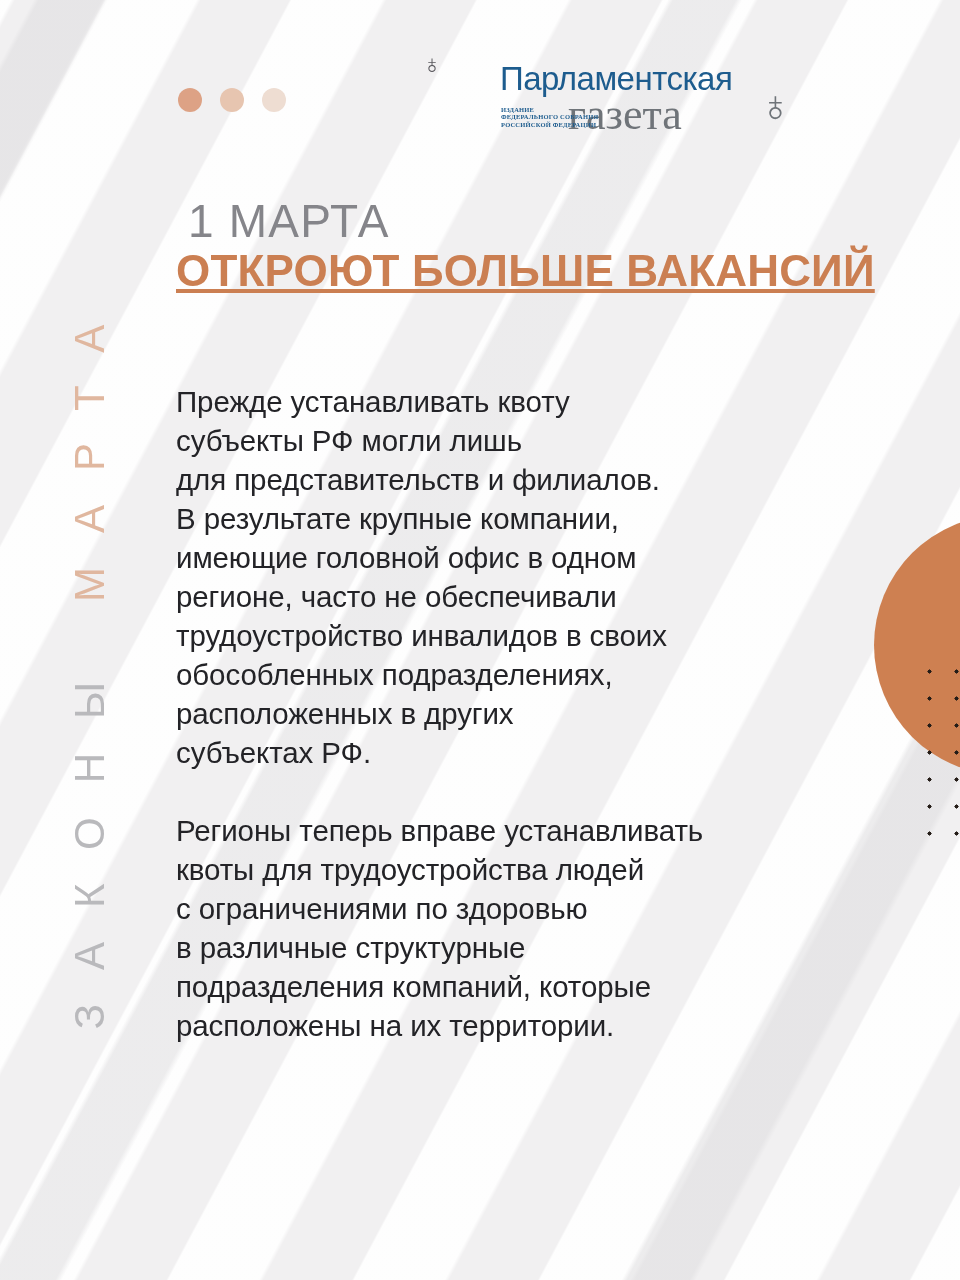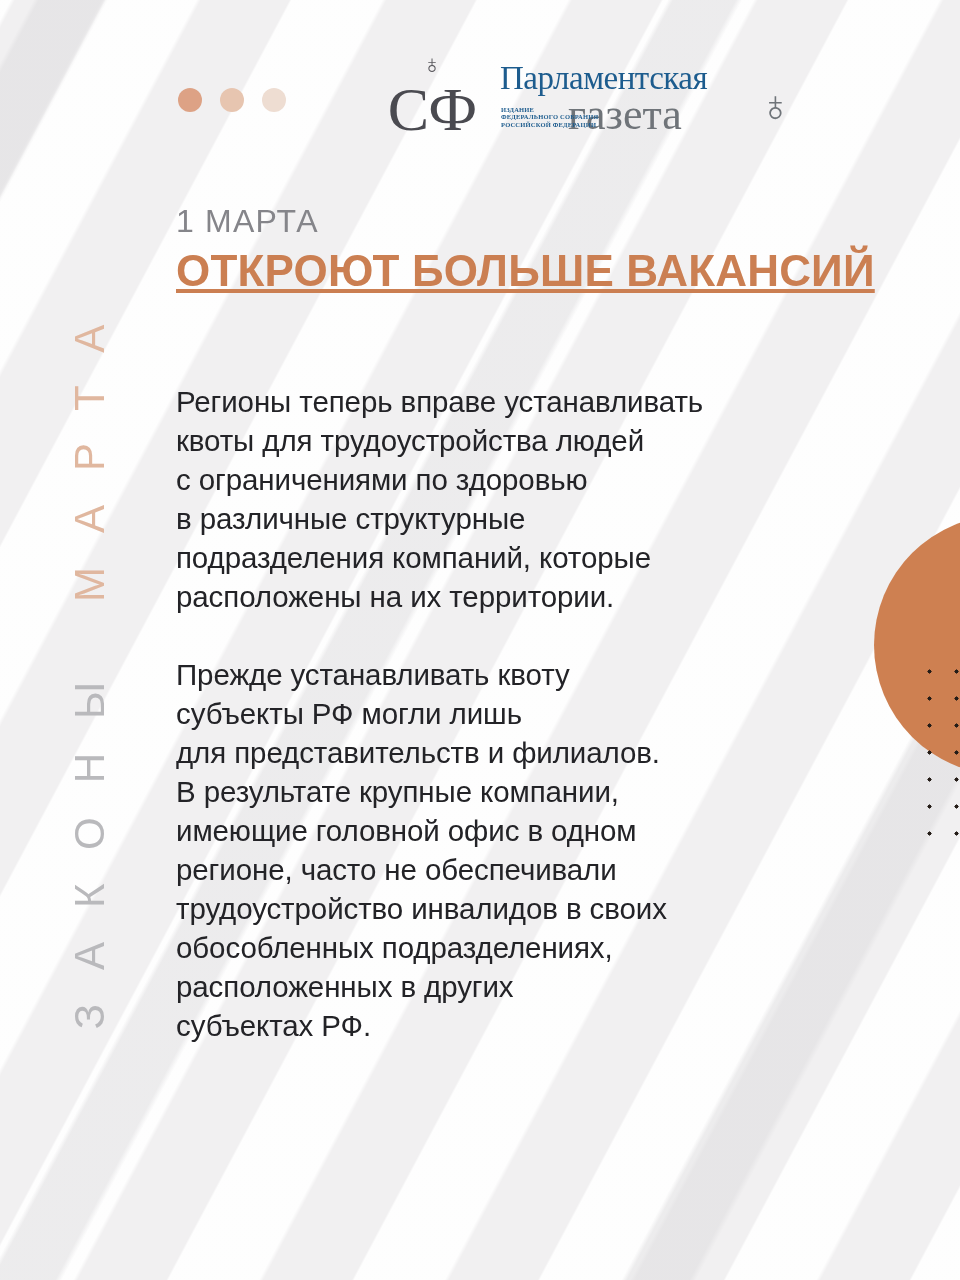--- a/index.html
+++ b/index.html
@@ -125,21 +125,21 @@
 
   
   #pg-logo {
     position: absolute;
     left: 500px;
     top: 62px;
     width: 300px;
     height: 82px;
   }
   #pg-logo .pg-top {
-    font-family: Liberation Serif, serif;
+    font-family: Liberation Sans, sans-serif;
     font-size: 33px;
     line-height: 33px;
     color: #1d5c8e;
     letter-spacing: -0.5px;
     white-space: nowrap;
   }
   #pg-logo .pg-bottom {
     font-family: "Liberation Serif", "DejaVu Serif", serif;
     font-size: 44px;
     line-height: 40px;
@@ -193,25 +193,26 @@
   #side-word .vw .seg-orange{ color: #e0b79f; }
 
   
   #headline {
     position: absolute;
     left: 176px;
     top: 198px;
     width: 760px;
   }
   #headline .kicker {
-    font-size: 32px;
+    font-size: 46px;
     line-height: 47px;
     font-weight: 500;
     letter-spacing: 1.2px;
     color: #85858a;
+    margin-left: 12px;
   }
   #headline .line-black {
     font-size: 44px;
     line-height: 52px;
     font-weight: bold;
     letter-spacing: 0.2px;
     color: #1b1b1e;
   }
   #headline .line-orange {
     font-size: 44px;
@@ -253,21 +254,20 @@
   <div id="header">
 
     <div id="dots-deco">
       <i></i>
       <i></i>
       <i></i>
     </div>
 
     <div id="sf-logo">
       <span class="sf-eagle">♁</span>
-      <span class="sf-letters">СФ</span>
     </div>
 
     <div id="pg-logo">
       <div class="pg-top">Парламентская</div>
       <div class="pg-bottom">газета</div>
       <div class="pg-sub">ИЗДАНИЕ
 ФЕДЕРАЛЬНОГО СОБРАНИЯ
 РОССИЙСКОЙ ФЕДЕРАЦИИ</div>
       <div class="pg-eagle">♁</div>
     </div>
@@ -279,31 +279,31 @@
       <span class="seg-gray">ЗАКОНЫ </span><span class="seg-orange">МАРТА</span>
     </div>
   </div>
 
   <div id="headline">
     <div class="kicker">1 МАРТА</div>
     <div class="line-orange">ОТКРОЮТ БОЛЬШЕ ВАКАНСИЙ</div>
   </div>
 
   <div id="body-copy">
-    <p>Регионы теперь вправе устанавливать
-квоты для трудоустройства людей
-с ограничениями по здоровью
-в различные структурные
-подразделения компаний, которые
-расположены на их территории.</p>
     <p>Прежде устанавливать квоту
 субъекты РФ могли лишь
 для представительств и филиалов.
 В результате крупные компании,
 имеющие головной офис в одном
 регионе, часто не обеспечивали
 трудоустройство инвалидов в своих
 обособленных подразделениях,
 расположенных в других
 субъектах РФ.</p>
+    <p>Регионы теперь вправе устанавливать
+квоты для трудоустройства людей
+с ограничениями по здоровью
+в различные структурные
+подразделения компаний, которые
+расположены на их территории.</p>
   </div>
 
 </div>
 
 </body></html>

